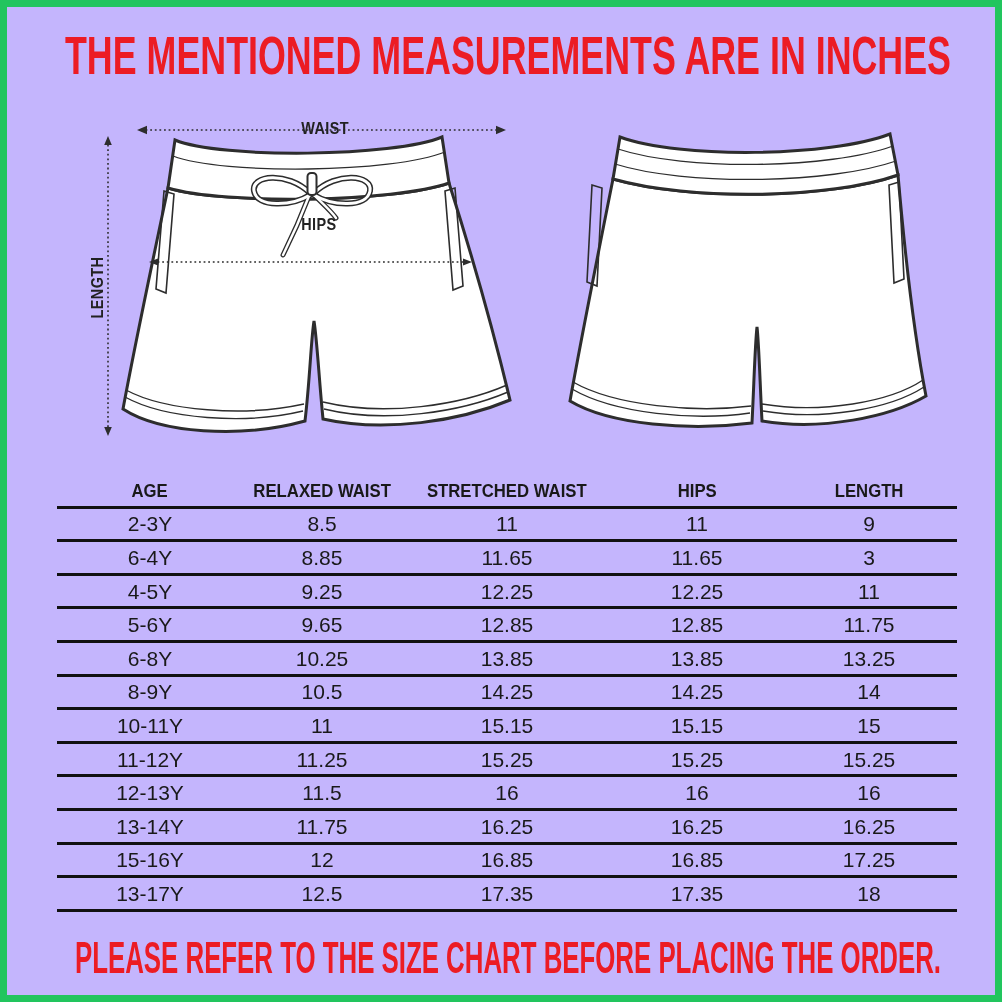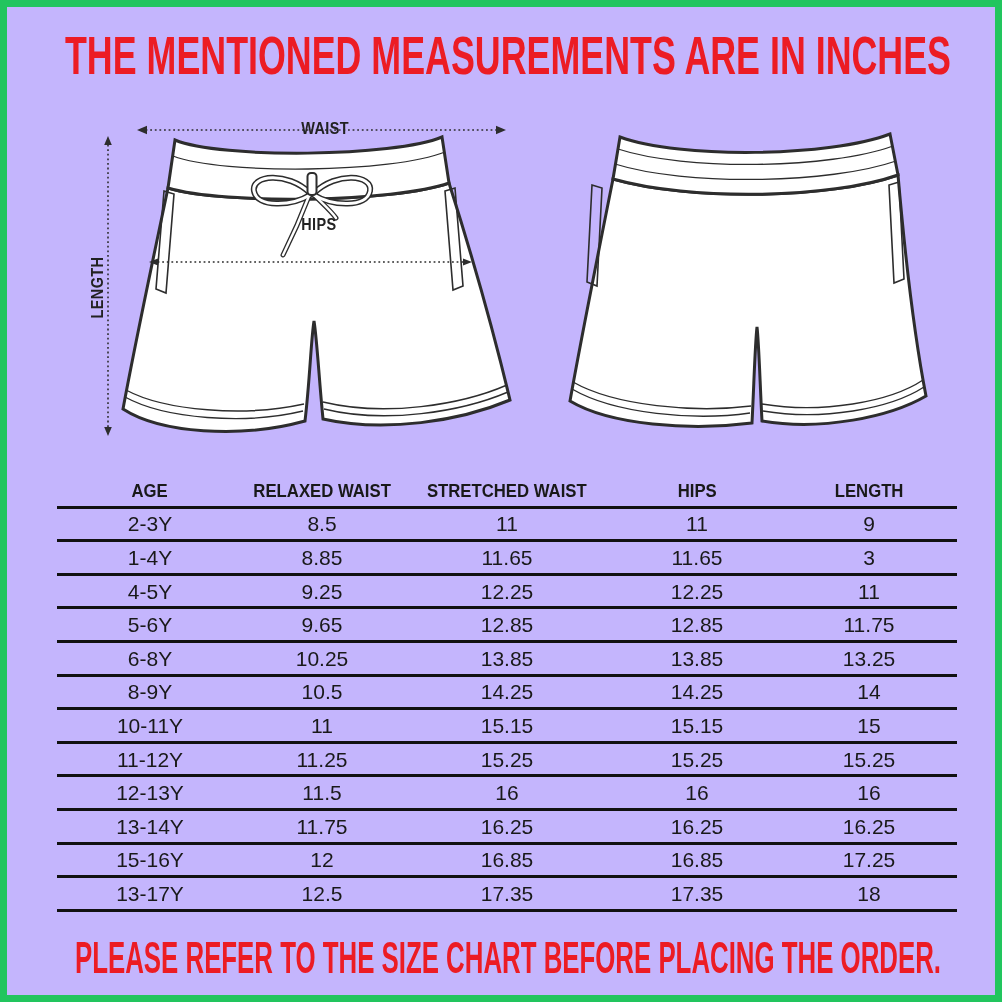--- a/index.html
+++ b/index.html
@@ -163,21 +163,21 @@
     </thead>
     <tbody>
       <tr>
         <td>2-3Y</td>
         <td>8.5</td>
         <td>11</td>
         <td>11</td>
         <td>9</td>
       </tr>
       <tr>
-        <td>1-4Y</td>
+        <td>6-4Y</td>
         <td>8.85</td>
         <td>11.65</td>
         <td>11.65</td>
         <td>3</td>
       </tr>
       <tr>
         <td>4-5Y</td>
         <td>9.25</td>
         <td>12.25</td>
         <td>12.25</td>

